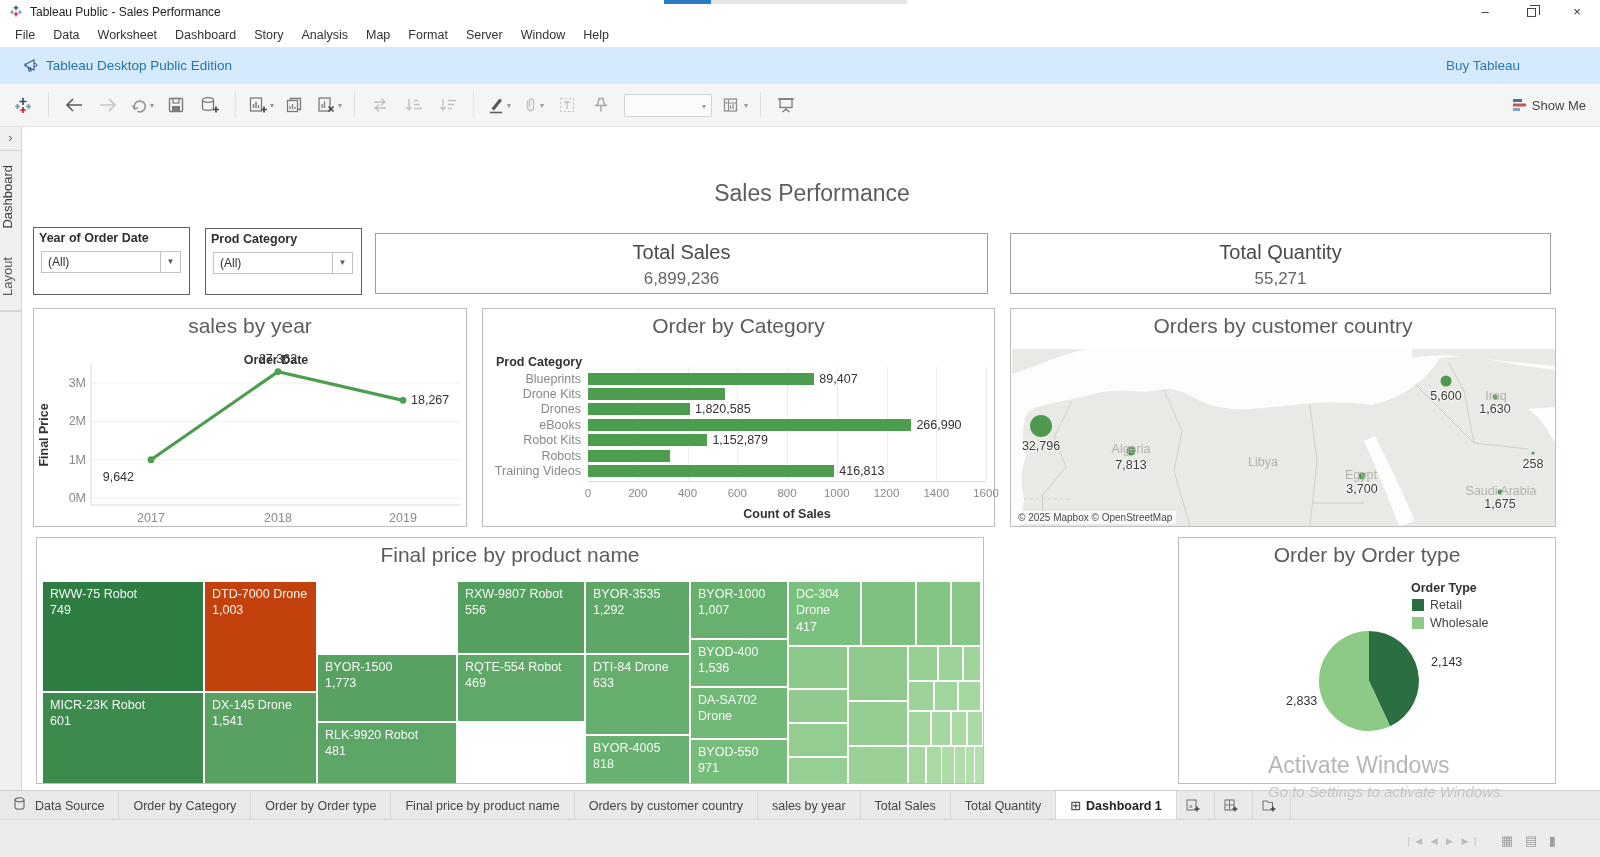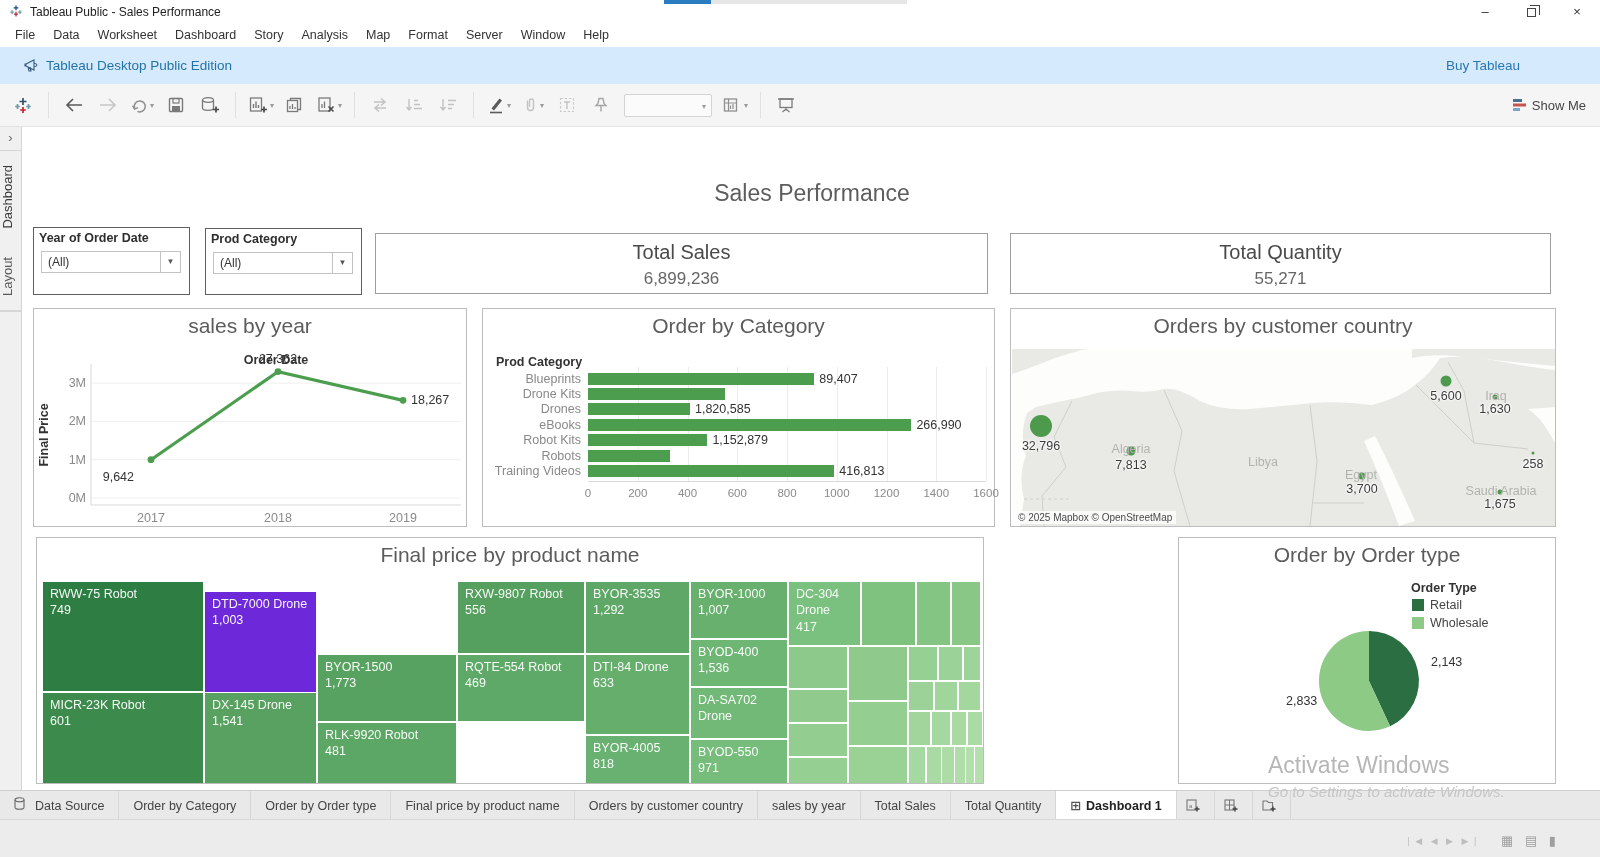--- a/index.html
+++ b/index.html
@@ -381,20 +381,21 @@
         <div class="bar-val" style="left: 356.262px; top: 154.9px;">416,813</div>
         <div class="tick-x" style="left: 105px; top: 178px;">0</div>
         <div class="tick-x" style="left: 154.75px; top: 178px;">200</div>
         <div class="tick-x" style="left: 204.5px; top: 178px;">400</div>
         <div class="tick-x" style="left: 254.25px; top: 178px;">600</div>
         <div class="tick-x" style="left: 304px; top: 178px;">800</div>
         <div class="tick-x" style="left: 353.75px; top: 178px;">1000</div>
         <div class="tick-x" style="left: 403.5px; top: 178px;">1200</div>
         <div class="tick-x" style="left: 453.25px; top: 178px;">1400</div>
         <div class="tick-x" style="left: 503px; top: 178px;">1600</div>
+        <div style="position: absolute; left: 105px; width: 398px; top: 198px; text-align: center; font-size: 12.5px; font-weight: 600; color: rgb(51, 51, 51);">Count of Sales</div>
         <div style="position: absolute; left: 105px; top: 172px; width: 398px; height: 1px; background: rgb(217, 217, 217);"></div>
       </div>
   </div>
 
   <div class="panel" id="map-panel" style="left:988px; top:181px; width:546px; height:219px;">
     <div class="panel-title">Orders by customer country</div>
     <div id="map-area">
       <svg id="map-svg" width="543" height="177" viewBox="0 0 543 177">
         <rect x="0" y="0" width="543" height="177" fill="#fdfdfc"></rect>
         <path d="M0,0 L74,0 Q46,7 28,15 L12,21 L0,25 Z" fill="#e9e9e6"></path>
@@ -441,21 +442,21 @@
     <div class="panel-title">Final price by product name</div>
     <div id="tm-plot" class="abs" style="left:0; top:0; width:946px; height:245px; overflow:hidden;">
         <div class="tm-cell" style="left: 5px; top: 43px; width: 162px; height: 111px; background: rgb(46, 125, 67);">
           <div>RWW-75 Robot</div>
           <div>749</div>
         </div>
         <div class="tm-cell" style="left: 5px; top: 154px; width: 162px; height: 92px; background: rgb(61, 138, 77);">
           <div>MICR-23K Robot</div>
           <div>601</div>
         </div>
-        <div class="tm-cell" style="left: 167px; top: 43px; width: 113px; height: 111px; background: #6d28d9; margin-top: 10px;">
+        <div class="tm-cell" style="left: 167px; top: 43px; width: 113px; height: 111px; background: #c2410c;">
           <div>DTD-7000 Drone</div>
           <div>1,003</div>
         </div>
         <div class="tm-cell" style="left: 167px; top: 154px; width: 113px; height: 92px; background: rgb(88, 161, 96);">
           <div>DX-145 Drone</div>
           <div>1,541</div>
         </div>
         <div class="tm-cell" style="left: 280px; top: 116px; width: 140px; height: 68px; background: rgb(88, 162, 97);">
           <div>BYOR-1500</div>
           <div>1,773</div>

